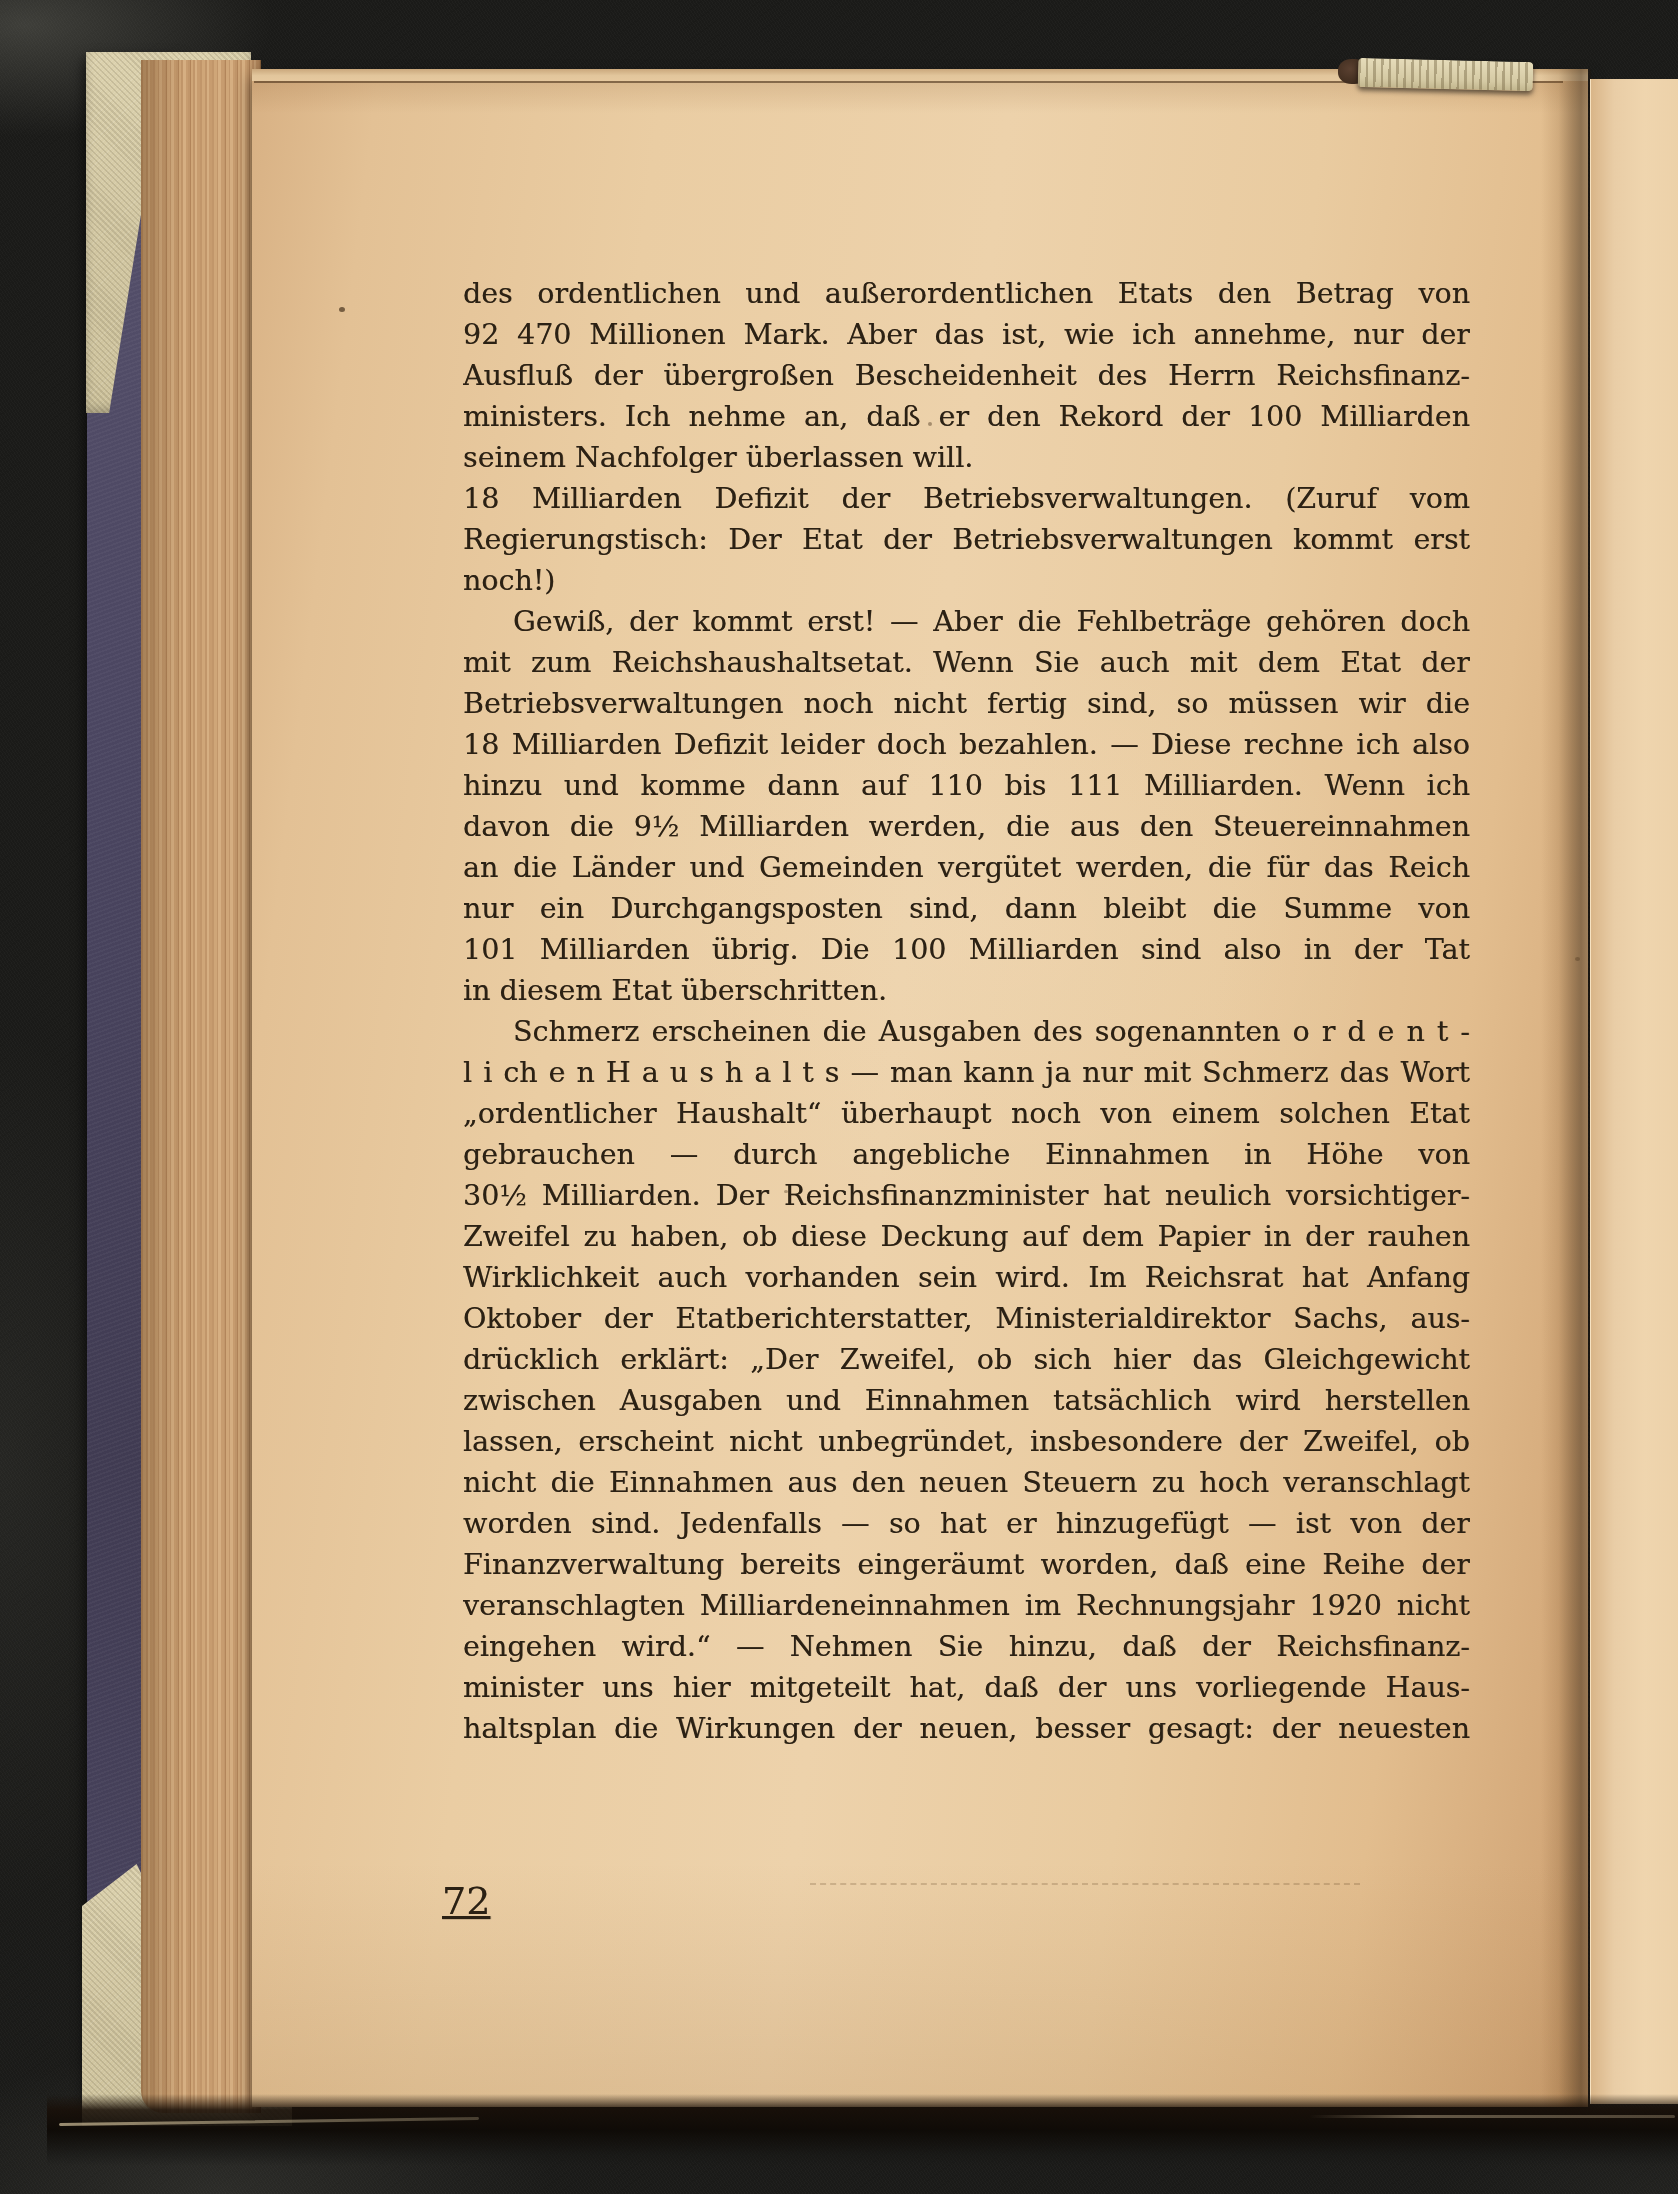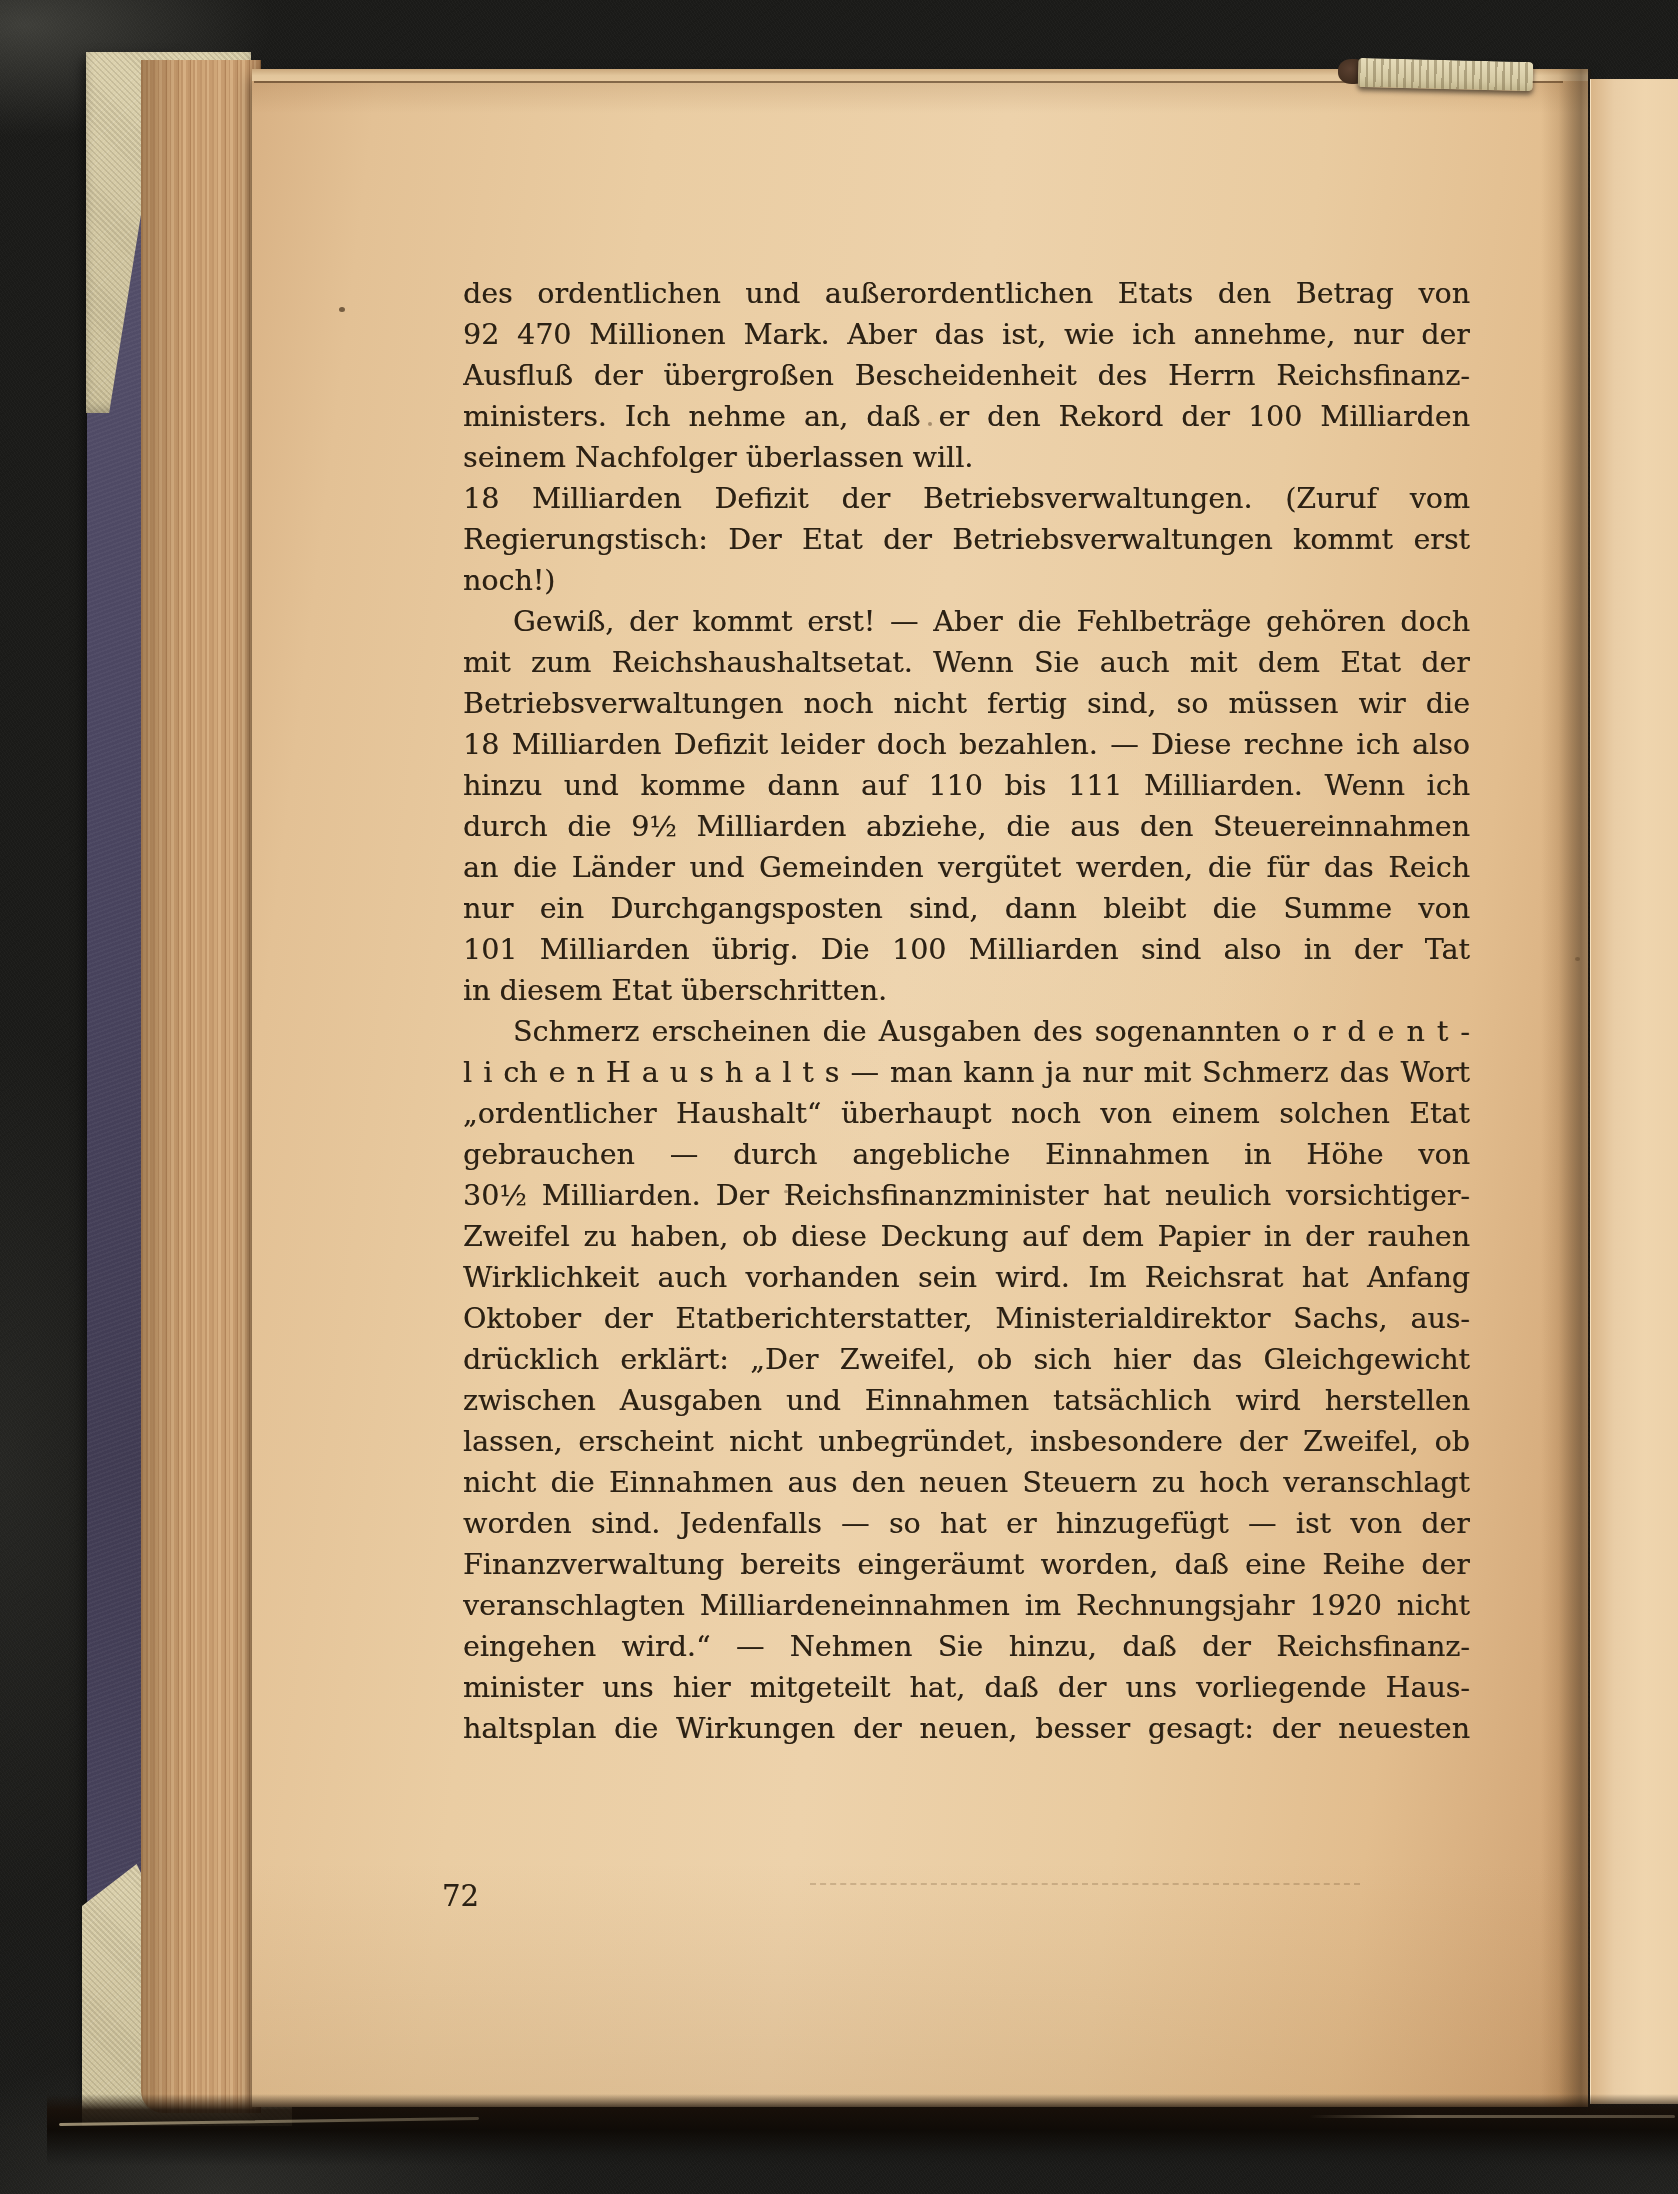--- a/index.html
+++ b/index.html
@@ -127,22 +127,23 @@
   }
   .line{
     height:41px;overflow:hidden;white-space:normal;
     text-align:justify;text-align-last:justify;
   }
   .line.p-end{text-align-last:left;}
   .line.indent{padding-left:50px;}
   .page-number{
     position:absolute;left:442px;top:1879px;
     font-family:"DejaVu Serif","Liberation Serif",serif;
-    font-size:29px;color:#2b2114;
+    font-size:38px;color:#2b2114;
     text-shadow:0.3px 0.3px 0 rgba(43,33,20,0.55);
+    text-decoration:underline;
   }
 </style>
 </head>
 <body>
 
 <div class="scene">
 
   <div class="cover-left"></div>
   <div class="canvas-top canvas"></div>
   <div class="canvas-bottom canvas"></div>
@@ -175,21 +176,21 @@
     <div class="line">ministers.  Ich nehme an, daß er den Rekord der 100 Milliarden</div>
     <div class="line p-end">seinem Nachfolger überlassen will.</div>
     <div class="line">18 Milliarden Defizit der Betriebsverwaltungen.  (Zuruf vom</div>
     <div class="line">Regierungstisch: Der Etat der Betriebsverwaltungen kommt erst</div>
     <div class="line p-end">noch!)</div>
     <div class="line indent">Gewiß, der kommt erst! — Aber die Fehlbeträge gehören doch</div>
     <div class="line">mit zum Reichshaushaltsetat.  Wenn Sie auch mit dem Etat der</div>
     <div class="line">Betriebsverwaltungen noch nicht fertig sind, so müssen wir die</div>
     <div class="line">18 Milliarden Defizit leider doch bezahlen. — Diese rechne ich also</div>
     <div class="line">hinzu und komme dann auf 110 bis 111 Milliarden.  Wenn ich</div>
-    <div class="line">durch die 9½ Milliarden abziehe, die aus den Steuereinnahmen</div>
+    <div class="line">davon die 9½ Milliarden werden, die aus den Steuereinnahmen</div>
     <div class="line">an die Länder und Gemeinden vergütet werden, die für das Reich</div>
     <div class="line">nur ein Durchgangsposten sind, dann bleibt die Summe von</div>
     <div class="line">101 Milliarden übrig.  Die 100 Milliarden sind also in der Tat</div>
     <div class="line p-end">in diesem Etat überschritten.</div>
     <div class="line indent">Schmerz erscheinen die Ausgaben des sogenannten o r d e n t -</div>
     <div class="line">l i ch e n  H a u s h a l t s — man kann ja nur mit Schmerz das Wort</div>
     <div class="line">„ordentlicher Haushalt“ überhaupt noch von einem solchen Etat</div>
     <div class="line">gebrauchen — durch angebliche Einnahmen in Höhe von</div>
     <div class="line">30½ Milliarden.  Der Reichsfinanzminister hat neulich vorsichtiger-</div>
     <div class="line">Zweifel zu haben, ob diese Deckung auf dem Papier in der rauhen</div>

